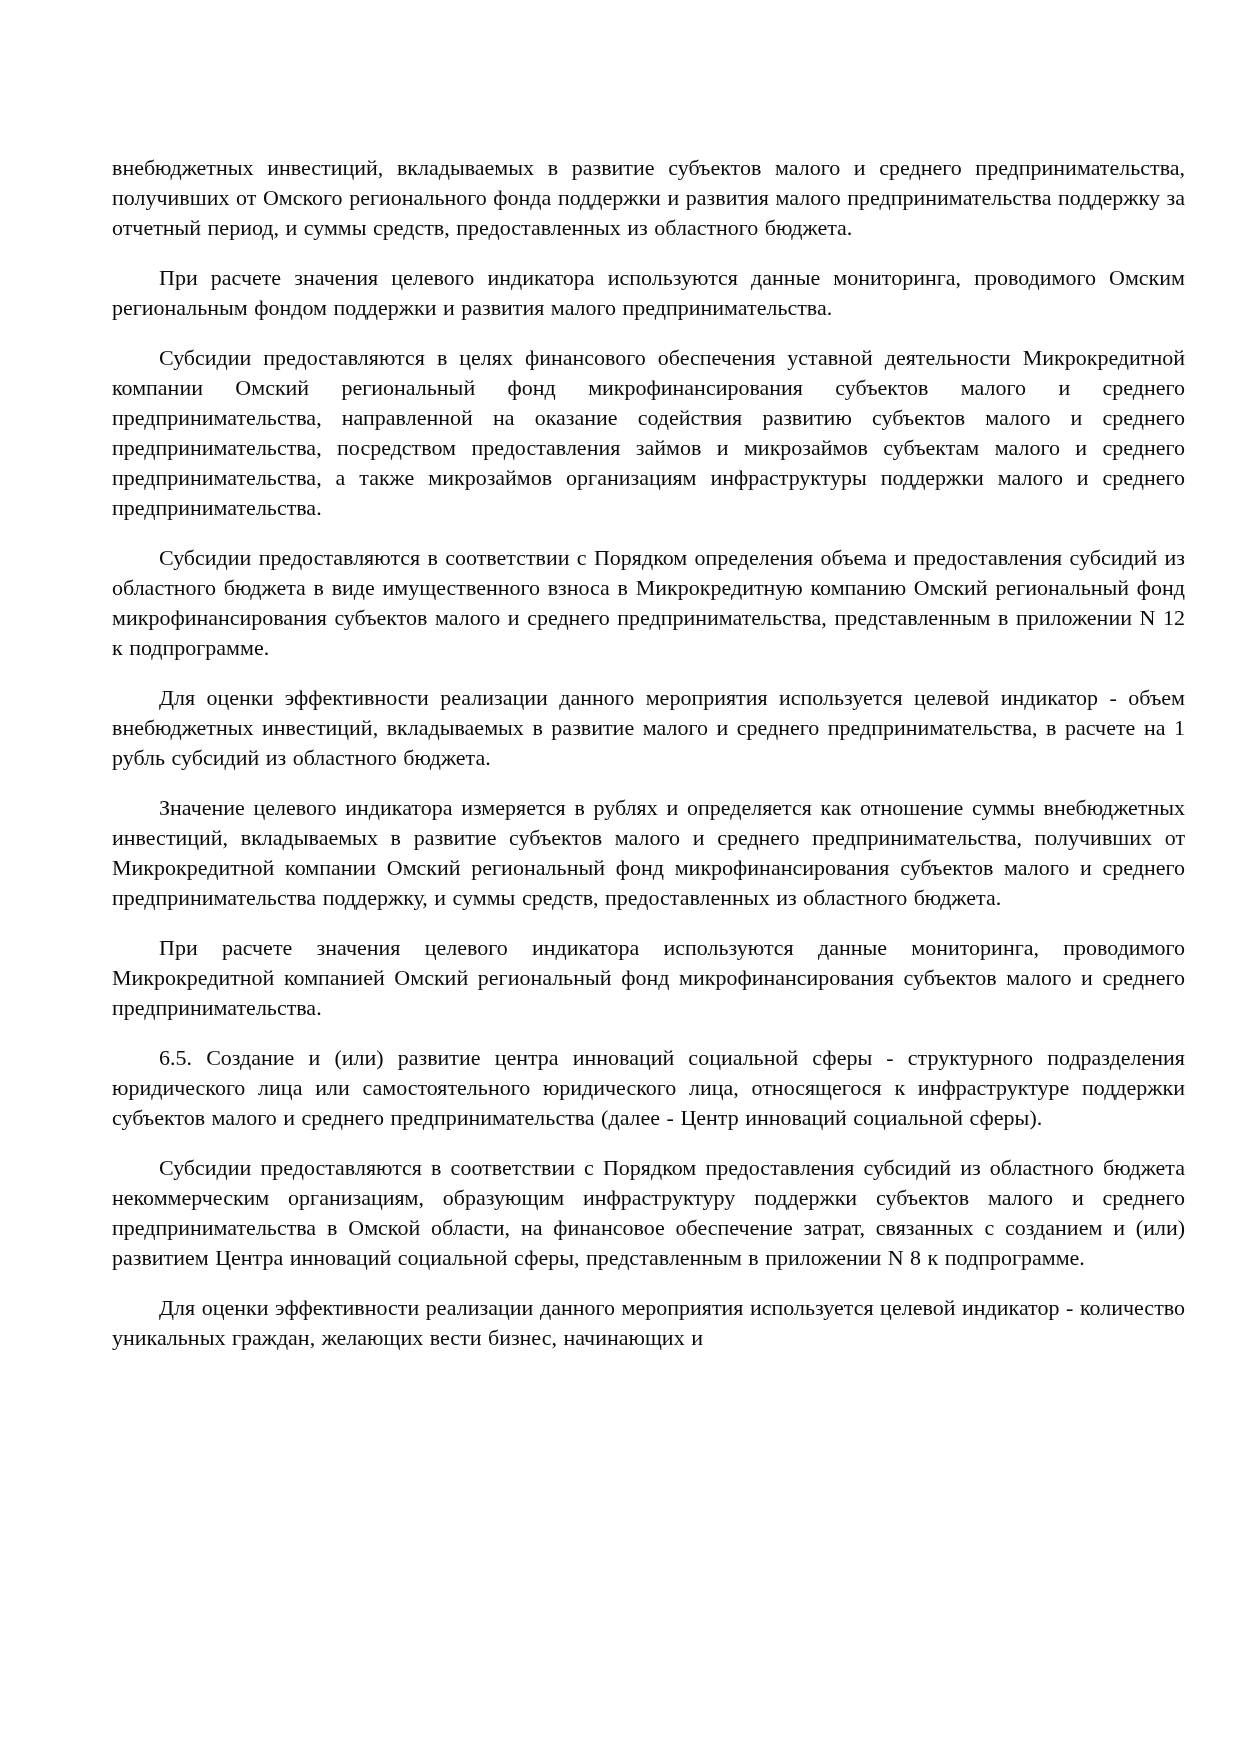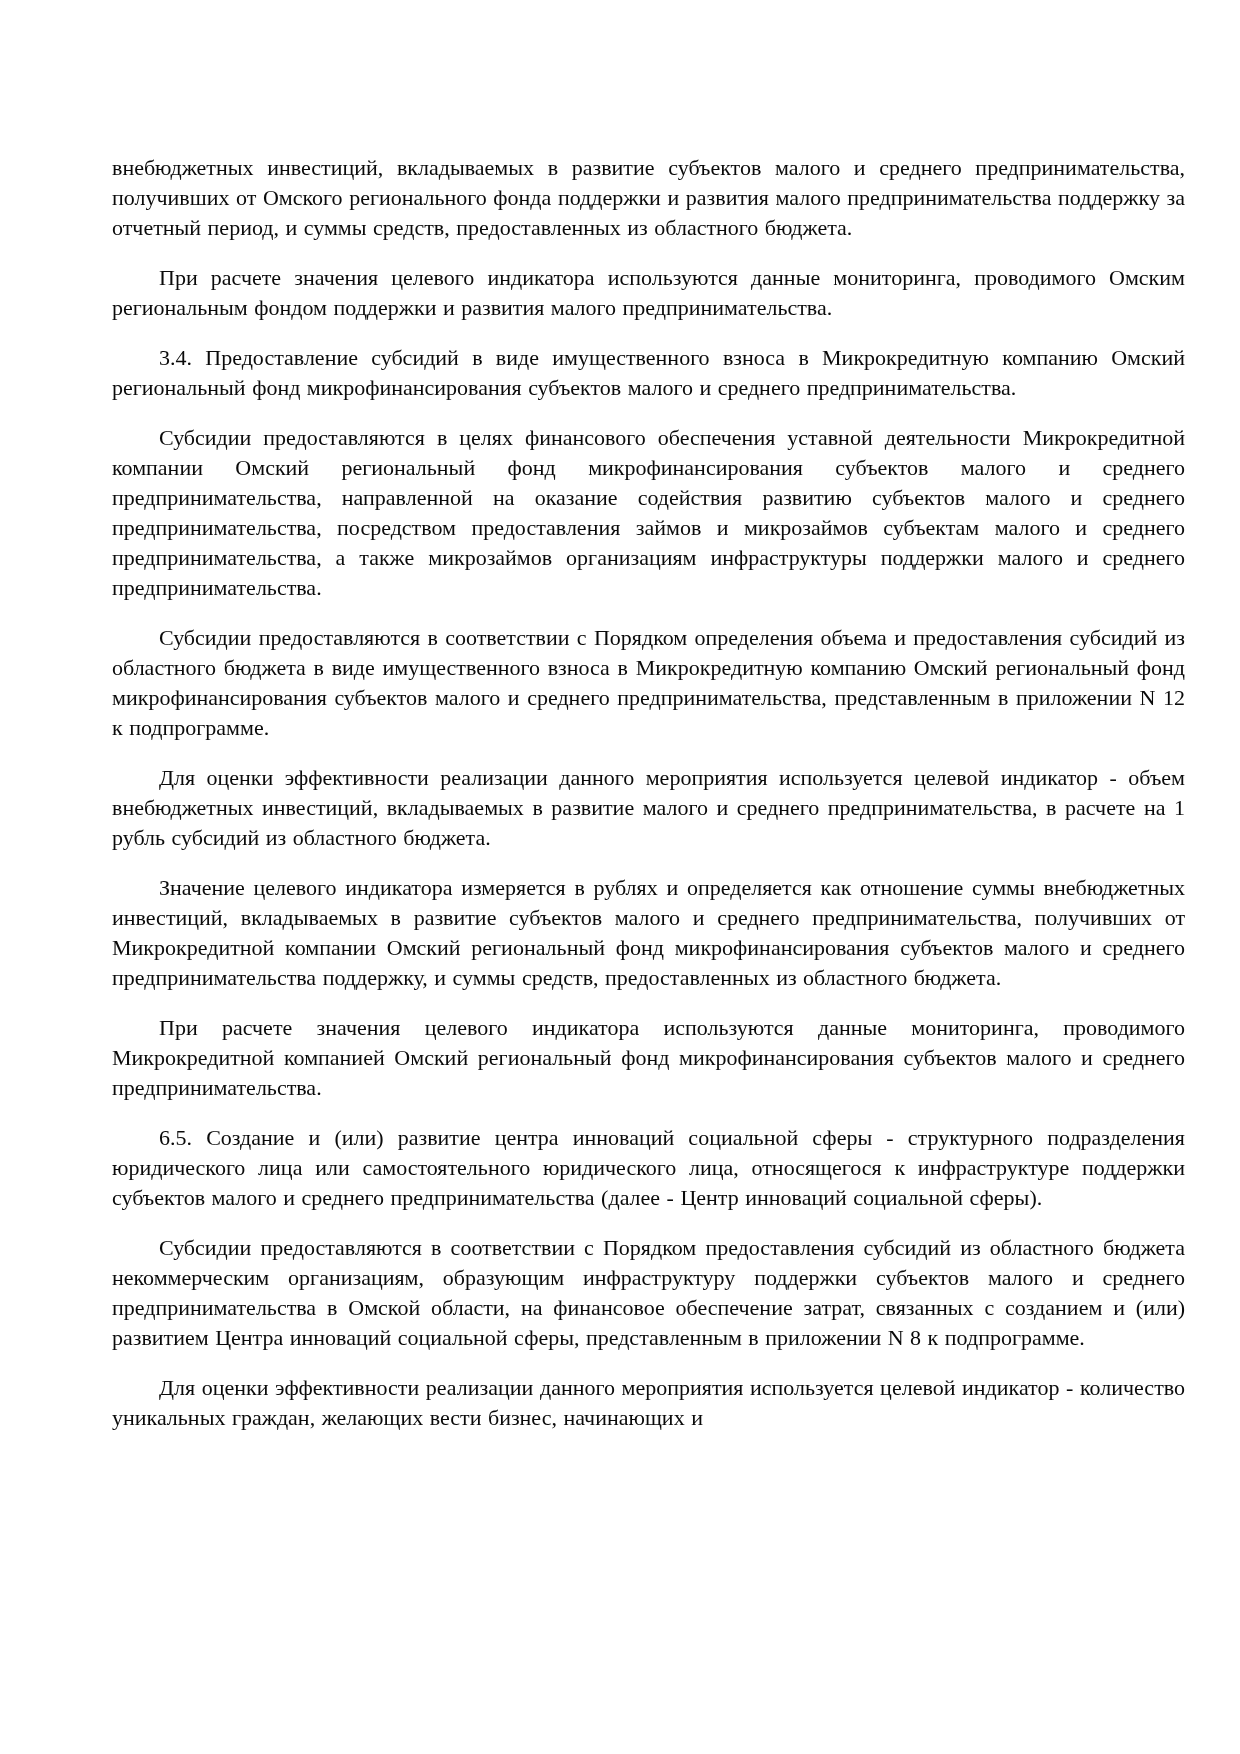--- a/index.html
+++ b/index.html
@@ -29,21 +29,20 @@
     .page p.no-indent {
       text-indent: 0;
     }
   </style>
 </head>
 <body>
 
 <div class="page">
   <p class="no-indent">внебюджетных инвестиций, вкладываемых в развитие субъектов малого и среднего предпринимательства, получивших от Омского регионального фонда поддержки и развития малого предпринимательства поддержку за отчетный период, и суммы средств, предоставленных из областного бюджета.</p>
   <p>При расчете значения целевого индикатора используются данные мониторинга, проводимого Омским региональным фондом поддержки и развития малого предпринимательства.</p>
-  <p>3.4. Предоставление субсидий в виде имущественного взноса в Микрокредитную компанию Омский региональный фонд микрофинансирования субъектов малого и среднего предпринимательства.</p>
   <p>Субсидии предоставляются в целях финансового обеспечения уставной деятельности Микрокредитной компании Омский региональный фонд микрофинансирования субъектов малого и среднего предпринимательства, направленной на оказание содействия развитию субъектов малого и среднего предпринимательства, посредством предоставления займов и микрозаймов субъектам малого и среднего предпринимательства, а также микрозаймов организациям инфраструктуры поддержки малого и среднего предпринимательства.</p>
   <p>Субсидии предоставляются в соответствии с Порядком определения объема и предоставления субсидий из областного бюджета в виде имущественного взноса в Микрокредитную компанию Омский региональный фонд микрофинансирования субъектов малого и среднего предпринимательства, представленным в приложении N 12 к подпрограмме.</p>
   <p>Для оценки эффективности реализации данного мероприятия используется целевой индикатор - объем внебюджетных инвестиций, вкладываемых в развитие малого и среднего предпринимательства, в расчете на 1 рубль субсидий из областного бюджета.</p>
   <p>Значение целевого индикатора измеряется в рублях и определяется как отношение суммы внебюджетных инвестиций, вкладываемых в развитие субъектов малого и среднего предпринимательства, получивших от Микрокредитной компании Омский региональный фонд микрофинансирования субъектов малого и среднего предпринимательства поддержку, и суммы средств, предоставленных из областного бюджета.</p>
   <p>При расчете значения целевого индикатора используются данные мониторинга, проводимого Микрокредитной компанией Омский региональный фонд микрофинансирования субъектов малого и среднего предпринимательства.</p>
   <p>6.5. Создание и (или) развитие центра инноваций социальной сферы - структурного подразделения юридического лица или самостоятельного юридического лица, относящегося к инфраструктуре поддержки субъектов малого и среднего предпринимательства (далее - Центр инноваций социальной сферы).</p>
   <p>Субсидии предоставляются в соответствии с Порядком предоставления субсидий из областного бюджета некоммерческим организациям, образующим инфраструктуру поддержки субъектов малого и среднего предпринимательства в Омской области, на финансовое обеспечение затрат, связанных с созданием и (или) развитием Центра инноваций социальной сферы, представленным в приложении N 8 к подпрограмме.</p>
   <p>Для оценки эффективности реализации данного мероприятия используется целевой индикатор - количество уникальных граждан, желающих вести бизнес, начинающих и</p>
 </div>
 

